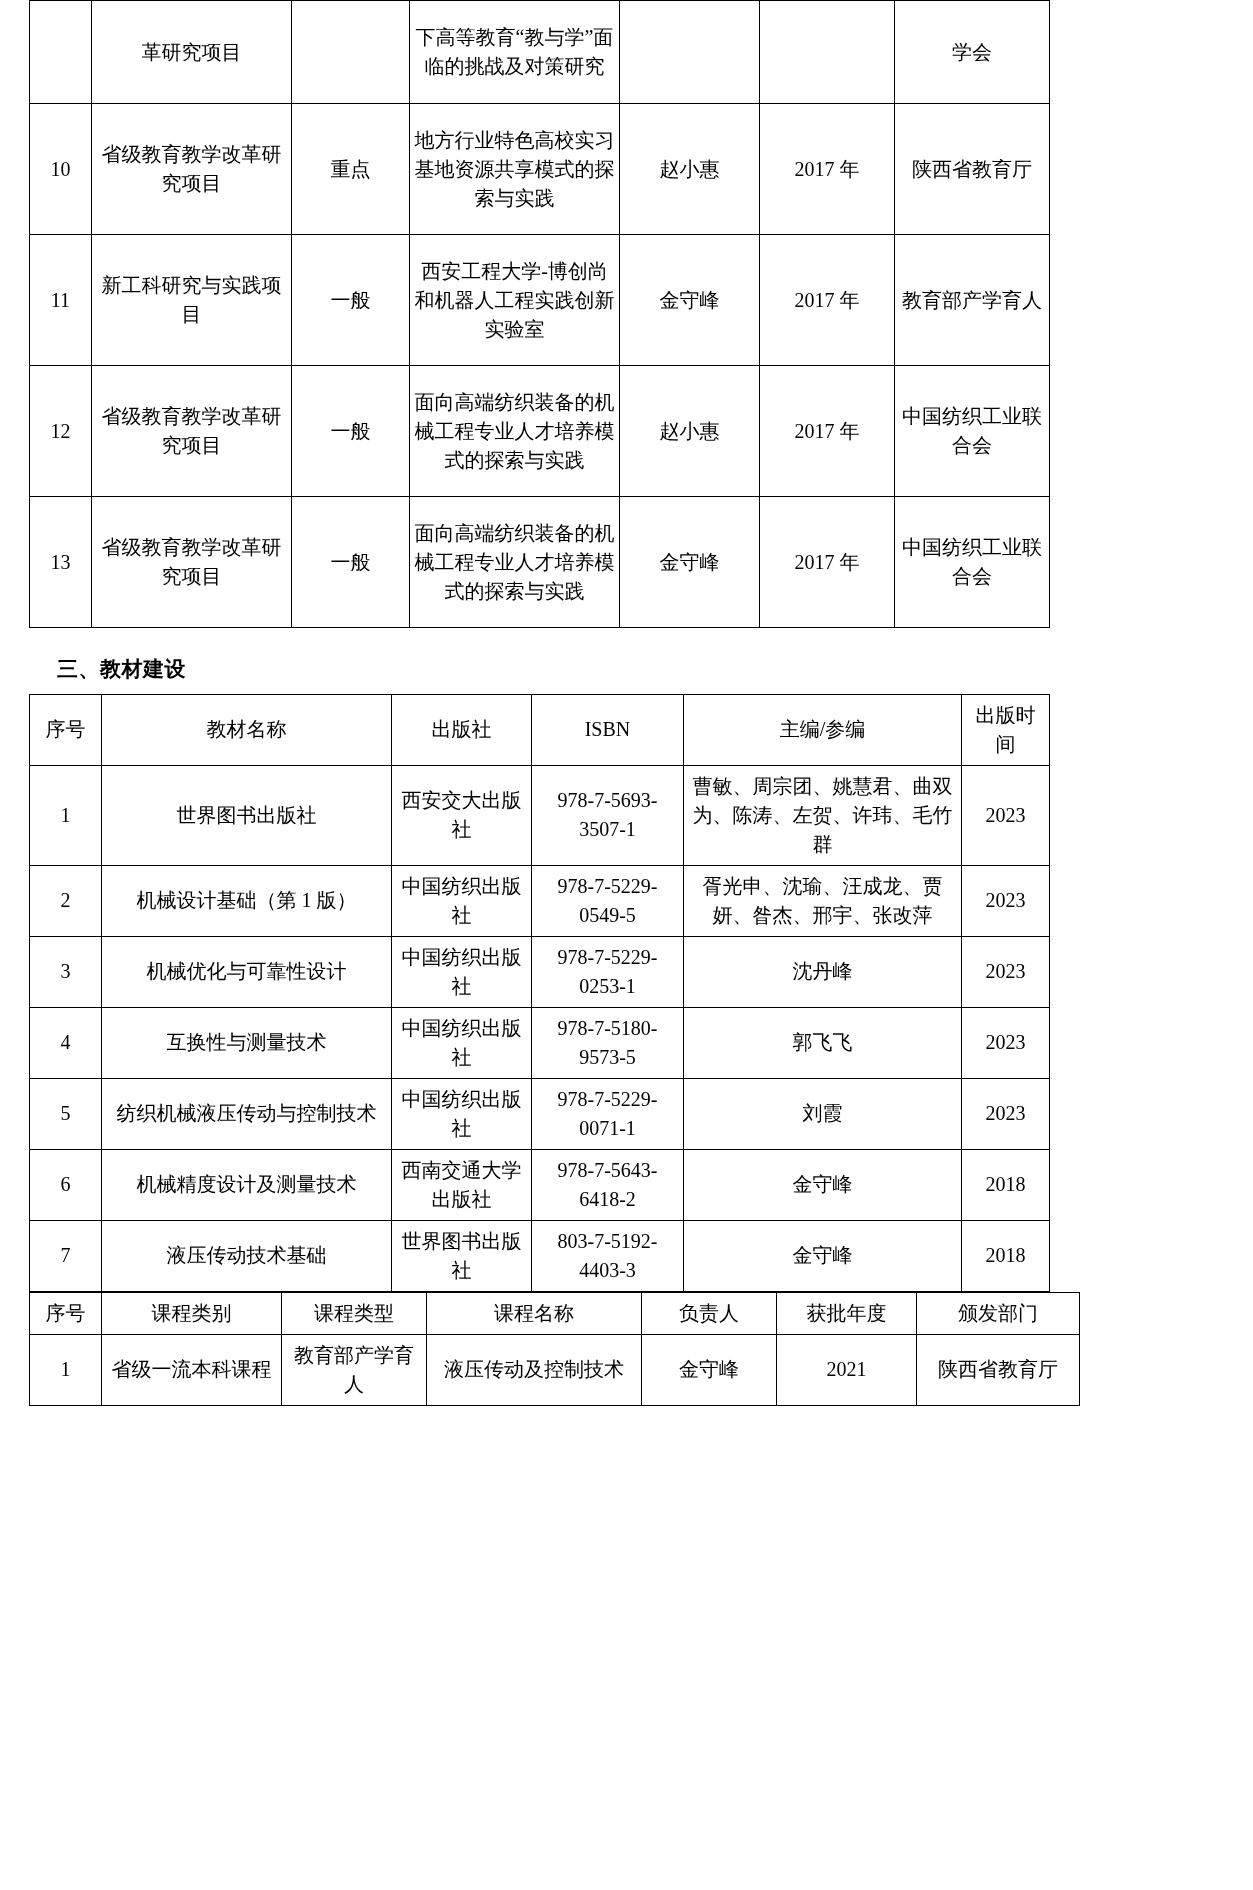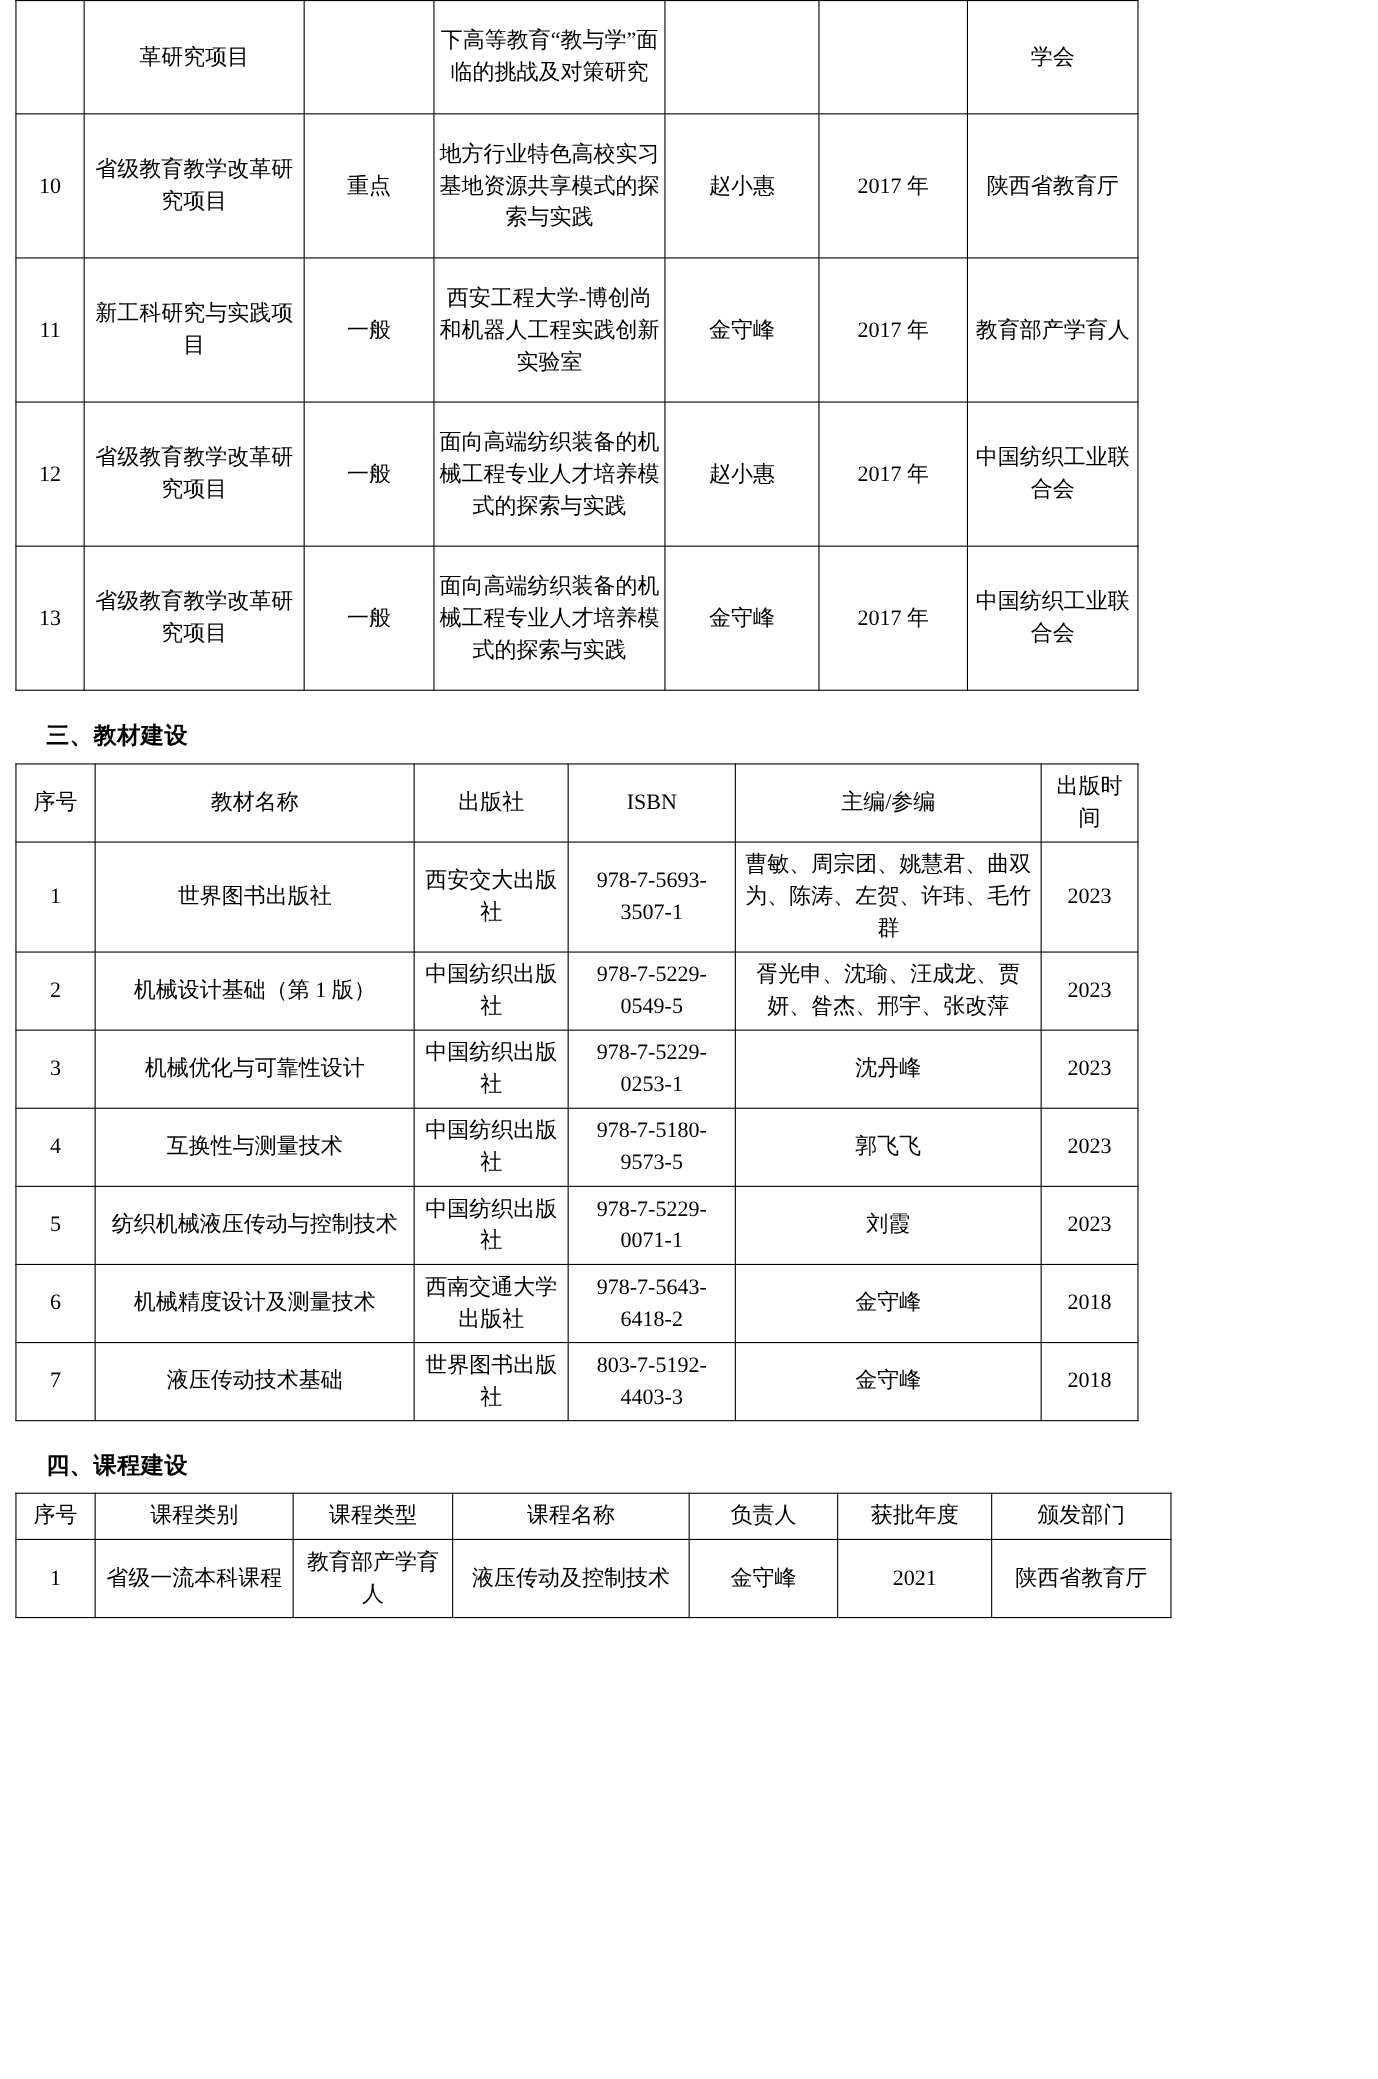--- a/index.html
+++ b/index.html
@@ -12,21 +12,21 @@
     min-height: 1890px;
     font-family: "Liberation Serif", "DejaVu Serif", serif;
     color: #000000;
     -webkit-font-smoothing: antialiased;
   }
   .page {
     width: 1114px;
     min-height: 1890px;
     position: relative;
     box-sizing: border-box;
-    padding: 0 6px;
+    padding: 0 21px;
   }
   table {
     border-collapse: collapse;
     table-layout: fixed;
     width: 1020px;
     margin: 0 0 0 8px;
   }
   table td, table th {
     border: 1px solid #000000;
     font-weight: normal;
@@ -198,21 +198,20 @@
         <td>7</td>
         <td>液压传动技术基础</td>
         <td>世界图书出版社</td>
         <td>803-7-5192-4403-3</td>
         <td>金守峰</td>
         <td>2018</td>
       </tr>
     </tbody>
   </table>
 
-  <div class="section-title">四、课程建设</div>
 
   <table>
     <colgroup>
       <col style="width:72px">
         <col style="width:180px">
         <col style="width:145px">
       <col style="width:215px">
         <col style="width:135px">
         <col style="width:140px">
         <col style="width:163px">

